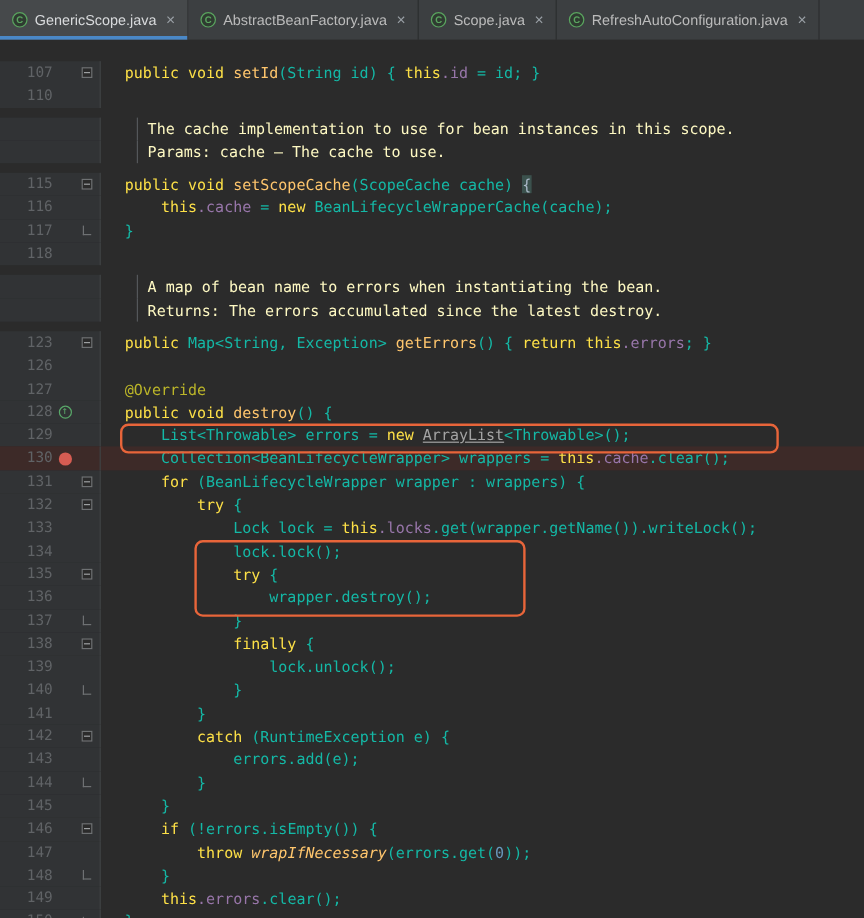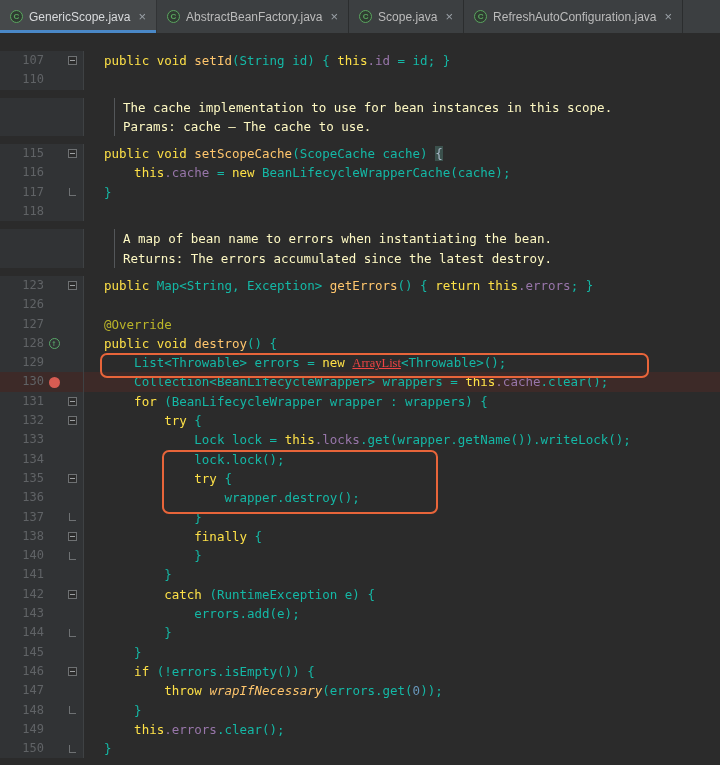--- a/index.html
+++ b/index.html
@@ -81,21 +81,21 @@
   }
 
   .kw { color: #fde047; }
   .fn { color: #ffc66d; }
   .pl { color: #14b8a6; }
   .fd { color: #9876aa; }
   .cm { color: #fef9c3; }
   .an { color: #bbb529; }
   .nm { color: #6897bb; }
   .itfn { color: #ffc66d; font-style: italic; }
-  .ul { color: #ef4444; text-decoration: underline; font-family: Liberation Serif, serif; }
+  .ul { color: #a3a3a3; text-decoration: underline; }
   .brace { color: #a9b7c6; background: #3b514d; }
 
   .boxes { position: absolute; inset: 0; pointer-events: none; z-index: 5; }
   .abox { position: absolute; border: 2.5px solid #e8653a; border-radius: 7px; }
 </style>
 </head>
 <body>
 
 <div class="app">
   <div class="tabbar">
@@ -142,20 +142,21 @@
       <div class="row"><span class="gutter"><span class="num">129</span><span class="islot"></span><span class="fslot"></span></span><span class="code"><span class="pl">    List&lt;Throwable&gt; errors = </span><span class="kw">new</span><span class="pl"> </span><span class="ul">ArrayList</span><span class="pl">&lt;Throwable&gt;();</span></span></div>
       <div class="row bp-line"><span class="gutter"><span class="num">130</span><span class="islot"><span class="bp"></span></span><span class="fslot"></span></span><span class="code"><span class="pl">    Collection&lt;BeanLifecycleWrapper&gt; wrappers = </span><span class="kw">this</span><span class="fd">.cache</span><span class="pl">.clear();</span></span></div>
       <div class="row"><span class="gutter"><span class="num">131</span><span class="islot"></span><span class="fslot"><span class="fstart"></span></span></span><span class="code"><span class="pl">    </span><span class="kw">for</span><span class="pl"> (BeanLifecycleWrapper wrapper : wrappers) {</span></span></div>
       <div class="row"><span class="gutter"><span class="num">132</span><span class="islot"></span><span class="fslot"><span class="fstart"></span></span></span><span class="code"><span class="pl">        </span><span class="kw">try</span><span class="pl"> {</span></span></div>
       <div class="row"><span class="gutter"><span class="num">133</span><span class="islot"></span><span class="fslot"></span></span><span class="code"><span class="pl">            Lock lock = </span><span class="kw">this</span><span class="fd">.locks</span><span class="pl">.get(wrapper.getName()).writeLock();</span></span></div>
       <div class="row"><span class="gutter"><span class="num">134</span><span class="islot"></span><span class="fslot"></span></span><span class="code"><span class="pl">            lock.lock();</span></span></div>
       <div class="row"><span class="gutter"><span class="num">135</span><span class="islot"></span><span class="fslot"><span class="fstart"></span></span></span><span class="code"><span class="pl">            </span><span class="kw">try</span><span class="pl"> {</span></span></div>
       <div class="row"><span class="gutter"><span class="num">136</span><span class="islot"></span><span class="fslot"></span></span><span class="code"><span class="pl">                wrapper.destroy();</span></span></div>
       <div class="row"><span class="gutter"><span class="num">137</span><span class="islot"></span><span class="fslot"><span class="fend"></span></span></span><span class="code"><span class="pl">            }</span></span></div>
       <div class="row"><span class="gutter"><span class="num">138</span><span class="islot"></span><span class="fslot"><span class="fstart"></span></span></span><span class="code"><span class="pl">            </span><span class="kw">finally</span><span class="pl"> {</span></span></div>
+      <div class="row"><span class="gutter"><span class="num">139</span><span class="islot"></span><span class="fslot"></span></span><span class="code"><span class="pl">                lock.unlock();</span></span></div>
       <div class="row"><span class="gutter"><span class="num">140</span><span class="islot"></span><span class="fslot"><span class="fend"></span></span></span><span class="code"><span class="pl">            }</span></span></div>
       <div class="row"><span class="gutter"><span class="num">141</span><span class="islot"></span><span class="fslot"></span></span><span class="code"><span class="pl">        }</span></span></div>
       <div class="row"><span class="gutter"><span class="num">142</span><span class="islot"></span><span class="fslot"><span class="fstart"></span></span></span><span class="code"><span class="pl">        </span><span class="kw">catch</span><span class="pl"> (RuntimeException e) {</span></span></div>
       <div class="row"><span class="gutter"><span class="num">143</span><span class="islot"></span><span class="fslot"></span></span><span class="code"><span class="pl">            errors.add(e);</span></span></div>
       <div class="row"><span class="gutter"><span class="num">144</span><span class="islot"></span><span class="fslot"><span class="fend"></span></span></span><span class="code"><span class="pl">        }</span></span></div>
       <div class="row"><span class="gutter"><span class="num">145</span><span class="islot"></span><span class="fslot"></span></span><span class="code"><span class="pl">    }</span></span></div>
       <div class="row"><span class="gutter"><span class="num">146</span><span class="islot"></span><span class="fslot"><span class="fstart"></span></span></span><span class="code"><span class="pl">    </span><span class="kw">if</span><span class="pl"> (!errors.isEmpty()) {</span></span></div>
       <div class="row"><span class="gutter"><span class="num">147</span><span class="islot"></span><span class="fslot"></span></span><span class="code"><span class="pl">        </span><span class="kw">throw</span><span class="pl"> </span><span class="itfn">wrapIfNecessary</span><span class="pl">(errors.get(</span><span class="nm">0</span><span class="pl">));</span></span></div>
       <div class="row"><span class="gutter"><span class="num">148</span><span class="islot"></span><span class="fslot"><span class="fend"></span></span></span><span class="code"><span class="pl">    }</span></span></div>
       <div class="row"><span class="gutter"><span class="num">149</span><span class="islot"></span><span class="fslot"></span></span><span class="code"><span class="pl">    </span><span class="kw">this</span><span class="fd">.errors</span><span class="pl">.clear();</span></span></div>

